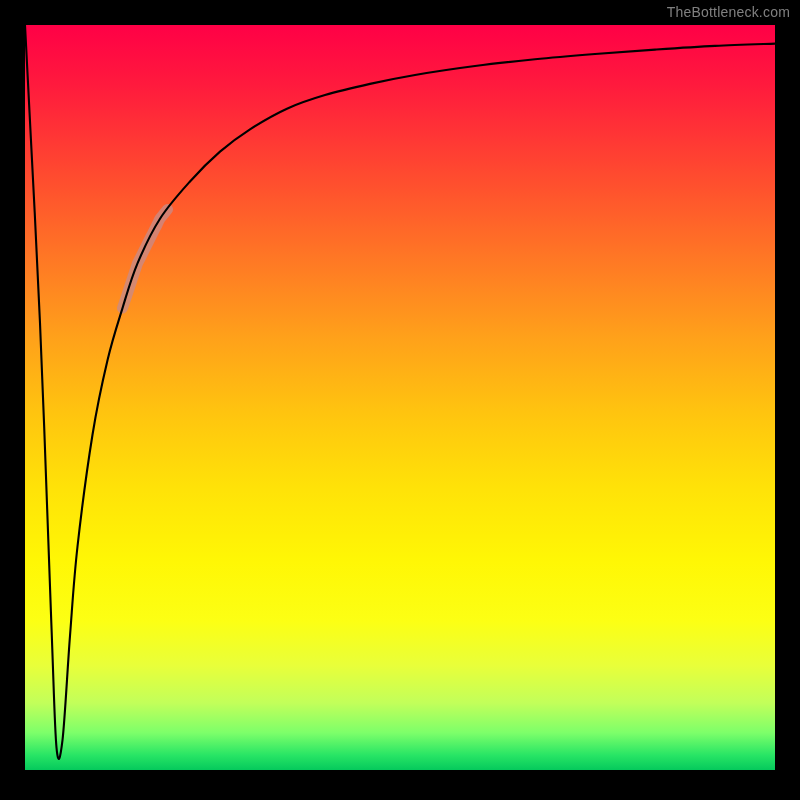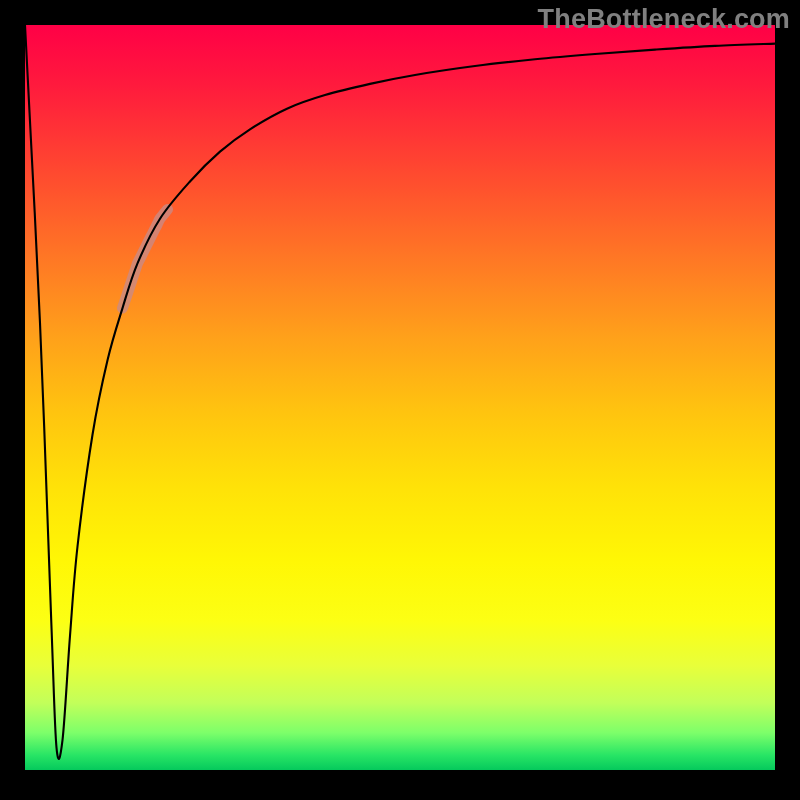--- a/index.html
+++ b/index.html
@@ -15,22 +15,22 @@
     position: relative;
     width: 800px;
     height: 800px;
     background: #000;
   }
   .watermark {
     position: absolute;
     top: 4px;
     right: 10px;
     color: #808080;
-    font-size: 27px;
-    font-weight: 700;
+    font-size: 14px;
+    font-weight: 400;
     letter-spacing: 0.2px;
     z-index: 50;
     text-align: center;
   }
   .plot-area {
     position: absolute;
     left: 25px;
     top: 25px;
     width: 750px;
     height: 745px;

